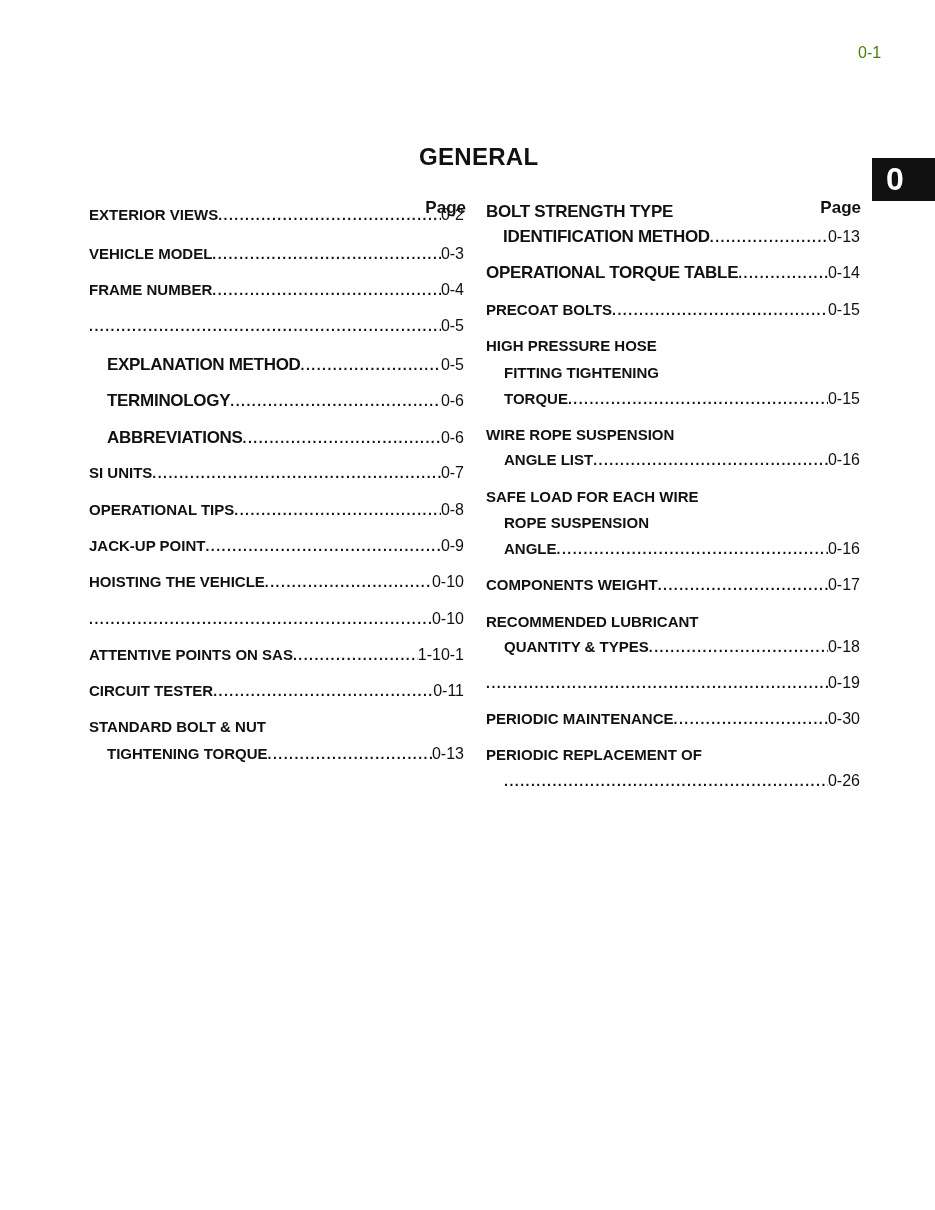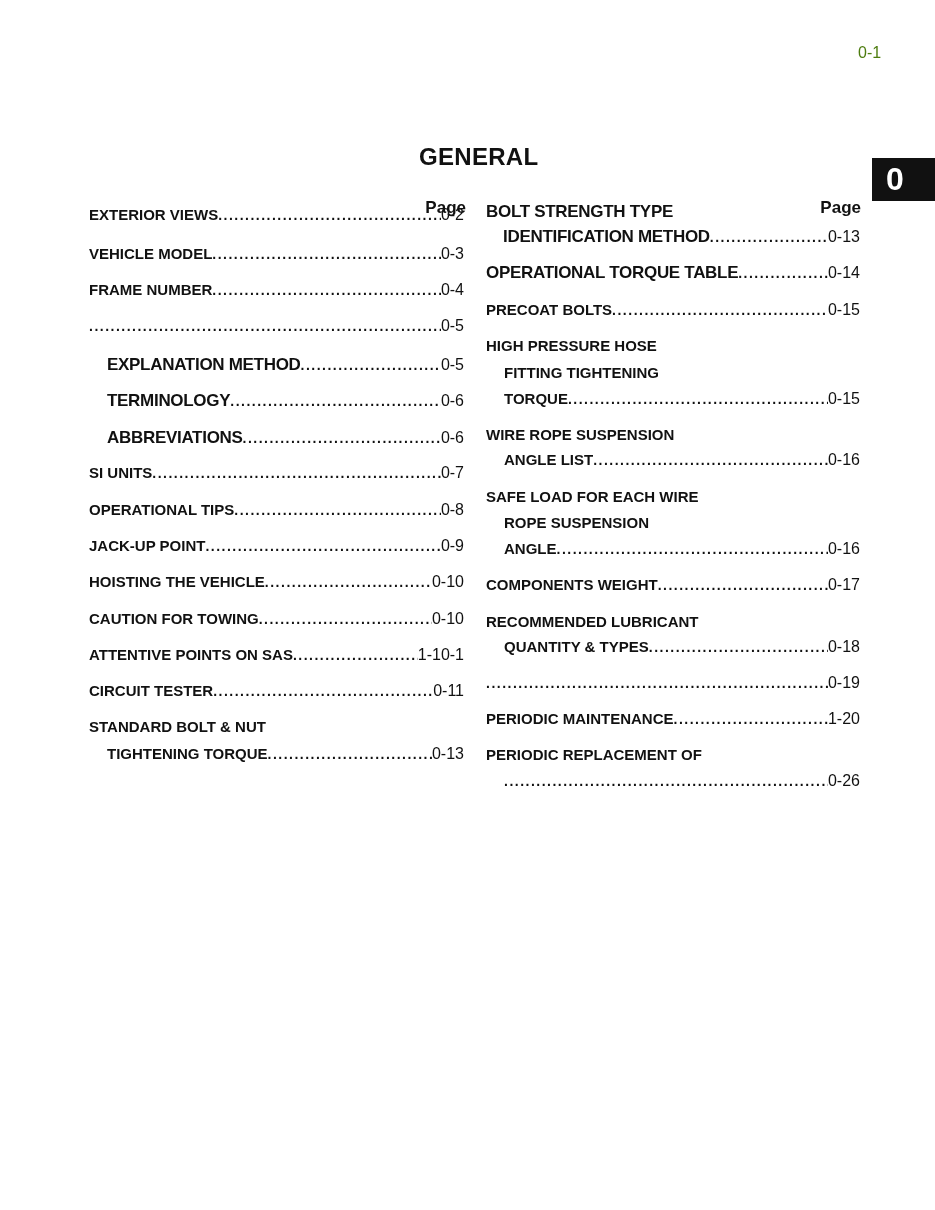--- a/index.html
+++ b/index.html
@@ -106,21 +106,20 @@
     </div>
     <div class="entry big" style="top: 387px;">
       <div class="line">
         <span class="txt">HOISTING THE VEHICLE</span>
         <span class="dots"></span>
         <span class="pg">0-10</span>
       </div>
     </div>
     <div class="entry big" style="top: 424px;">
       <div class="line">
-        <span class="txt">CAUTION FOR TOWING</span>
         <span class="dots"></span>
         <span class="pg">0-10</span>
       </div>
     </div>
     <div class="entry big" style="top: 460px;">
       <div class="line">
         <span class="txt">ATTENTIVE POINTS ON SAS</span>
         <span class="dots"></span>
         <span class="pg">1-10-1</span>
       </div>
@@ -241,21 +240,21 @@
     <div class="entry big" style="top: 488px;">
       <div class="line">
         <span class="dots"></span>
         <span class="pg">0-19</span>
       </div>
     </div>
     <div class="entry big" style="top: 524px;">
       <div class="line">
         <span class="txt">PERIODIC MAINTENANCE</span>
         <span class="dots"></span>
-        <span class="pg">1-20</span>
+        <span class="pg">0-30</span>
       </div>
     </div>
     <div class="entry big" style="top: 560px;">
       <div class="line">
         <span class="txt">PERIODIC REPLACEMENT OF</span>
       </div>
     </div>
     <div class="entry big" style="top: 586px;">
       <div class="line ind">
         <span class="dots"></span>

